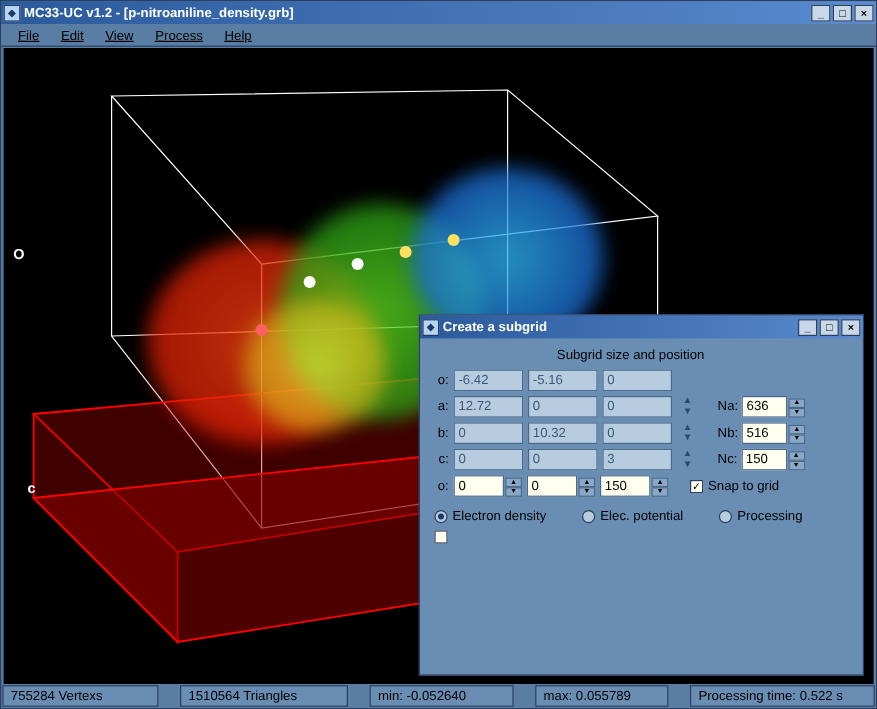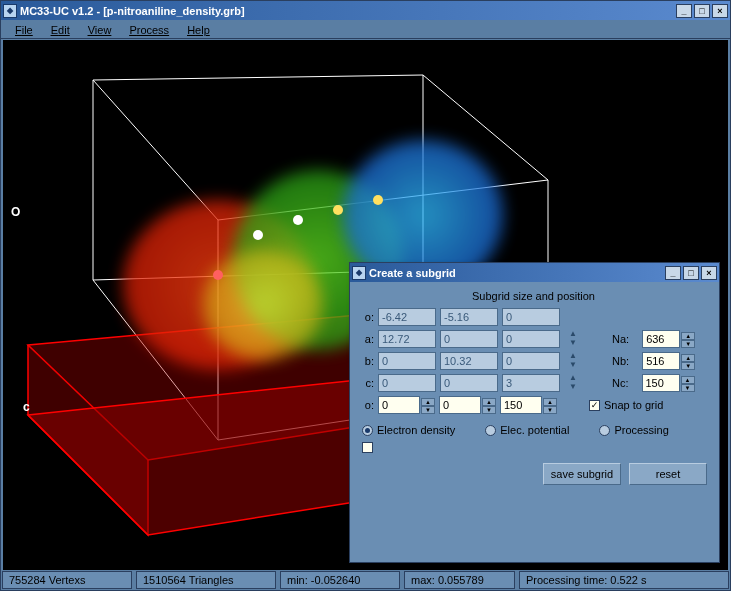--- a/index.html
+++ b/index.html
@@ -9,43 +9,43 @@
 .main-window { position: absolute; inset: 0; border: 1px solid #2a3f5f; background: #5a7ea3; }
 .titlebar { height: 19px; background: linear-gradient(to right, #2a5a9a, #5a8acf); display: flex; align-items: center; padding: 0 2px; color: #fff; font-weight: bold; }
 .titlebar .app-icon { width: 14px; height: 14px; background: #b8d4f0; border: 1px solid #1a3a6a; margin-right: 3px; display: inline-flex; align-items: center; justify-content: center; font-size: 8px; color: #1a3a6a; }
 .titlebar .title { flex: 1; }
 .titlebar .win-btns { display: flex; gap: 2px; }
 .win-btn { width: 16px; height: 14px; background: #c8d8e8; border: 1px solid #2a3f5f; display: flex; align-items: center; justify-content: center; font-size: 9px; color: #000; cursor: pointer; }
 .menubar { height: 19px; background: #5a7ea3; display: flex; align-items: flex-end; padding: 0 6px; gap: 2px; border-bottom: 1px solid #2a3f5f; }
 .menu-item { padding: 2px 8px; color: #000; text-decoration: underline; text-decoration-color: #000; cursor: pointer; }
 .menu-item::first-letter { text-decoration: underline; }
 .viewport { position: absolute; top: 39px; left: 2px; right: 2px; bottom: 20px; background: #000; overflow: hidden; }
-.statusbar { position: absolute; bottom: 1px; left: 1px; right: 1px; height: 18px; display: flex; gap: 4px; }
+.statusbar { position: absolute; bottom: 1px; left: 1px; right: 1px; height: 18px; display: flex; gap: 18px; }
 .status-cell { border: 1px solid #2a3f5f; background: #6a8eb3; padding: 2px 6px; color: #000; display: flex; align-items: center; }
 
 
 .scene { position: absolute; inset: 0; }
 .axis-label { position: absolute; color: #fff; font-size: 12px; font-weight: bold; }
 
 
 .dialog { position: absolute; left: 349px; top: 262px; width: 371px; height: 301px; background: #6a8eb3; border: 1px solid #2a3f5f; box-shadow: 2px 2px 4px rgba(0,0,0,0.3); }
 .dialog .titlebar { background: linear-gradient(to right, #2a5a9a, #5a8acf); }
-.dialog-body { padding: 6px 12px 10px 10px; color: #000; }
+.dialog-body { padding: 6px 28px 10px 10px; color: #000; }
 .section-title { text-align: center; margin: 2px 0 6px 0; }
 .row { display: flex; align-items: center; gap: 4px; margin-bottom: 4px; }
 .row-label { width: 14px; text-align: right; }
 .num-input { width: 58px; height: 18px; background: #b8cce0; border: 1px solid #4a6a8a; padding: 1px 3px; color: #3a5a7a; }
 .num-input.editable { background: #fffff0; color: #000; }
 .spin { display: inline-flex; align-items: flex-end; }
 .spin .num-input { width: 42px; }
 .spin-btns { display: flex; flex-direction: column; margin-left: 1px; }
 .spin-btn { width: 14px; height: 8px; background: #8aa8c6; border: 1px solid #4a6a8a; font-size: 6px; line-height: 6px; text-align: center; cursor: pointer; }
 .arrow-stack { display: flex; flex-direction: column; gap: 0; margin-left: 2px; }
 .arrow-ic { width: 14px; height: 9px; font-size: 8px; line-height: 8px; text-align: center; color: #2a4a6a; cursor: pointer; }
-.right-group { margin-left: 28px; display: flex; align-items: center; gap: 13px; }
+.right-group { margin-left: 14px; display: flex; align-items: center; gap: 3px; }
 .radio-row { display: flex; gap: 30px; margin: 10px 0 6px 2px; align-items: center; }
 .radio, .check { display: flex; align-items: center; gap: 4px; cursor: pointer; }
 .radio-dot { width: 11px; height: 11px; border: 1px solid #2a3f5f; border-radius: 50%; background: #b8cce0; display: flex; align-items: center; justify-content: center; }
 .radio-dot.checked::after { content: ""; width: 5px; height: 5px; background: #1a3a6a; border-radius: 50%; }
 .check-box { width: 11px; height: 11px; border: 1px solid #2a3f5f; background: #fffff0; display: flex; align-items: center; justify-content: center; font-size: 9px; color: #000; }
 .btn-row { display: flex; gap: 8px; justify-content: flex-end; margin-top: 10px; }
 .button { min-width: 78px; height: 22px; background: #8aa8c6; border: 1px solid #4a6a8a; border-top-color: #b8cce0; border-left-color: #b8cce0; display: flex; align-items: center; justify-content: center; cursor: pointer; }
 
 
 .blob { position: absolute; border-radius: 50%; filter: blur(8px); opacity: 0.75; }
@@ -238,22 +238,14 @@
       <label class="radio">
           <span class="radio-dot"></span>
           <span>Processing</span>
         </label>
     </div>
 
     <label class="check" style="margin-left:2px">
         <span class="check-box"></span>
       </label>
 
-    <div class="btn-row">
-      <div class="button">
-          <span>save subgrid</span>
-        </div>
-      <div class="button">
-          <span>reset</span>
-        </div>
-    </div>
   </div>
 </div>
 
 </body></html>

